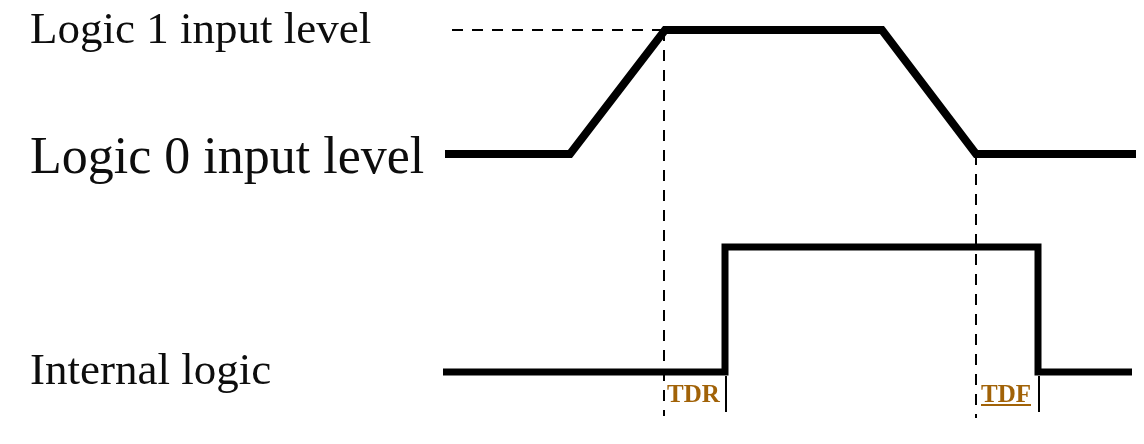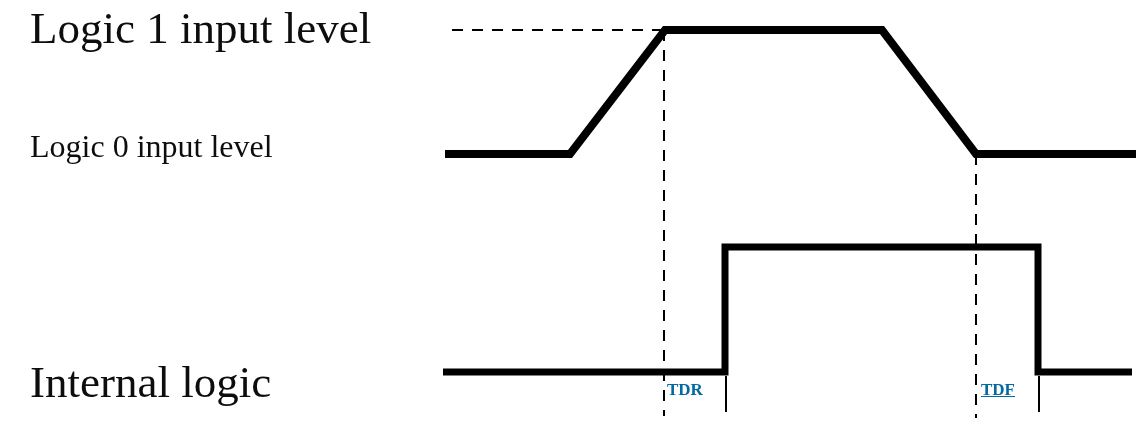--- a/index.html
+++ b/index.html
@@ -24,32 +24,32 @@
     font-family: "Liberation Serif", "DejaVu Serif", serif;
   }
   #label-logic1 {
     left: 10px;
     top: 6px;
     font-size: 45px;
   }
   #label-logic0 {
     left: 10px;
     top: 130px;
-    font-size: 32px;
+    font-size: 52px;
   }
   #label-internal {
     left: 10px;
-    top: 360px;
+    top: 347px;
     font-size: 45px;
   }
   .marker-label {
     position: absolute;
-    color: #0369a1;
+    color: #a16207;
     font-weight: bold;
-    font-size: 17px;
+    font-size: 25px;
     letter-spacing: 0px;
     line-height: 1;
     white-space: nowrap;
     font-family: "Liberation Serif", "DejaVu Serif", serif;
   }
   #label-tdr {
     left: 647px;
     top: 381px;
   }
   #label-tdf {

